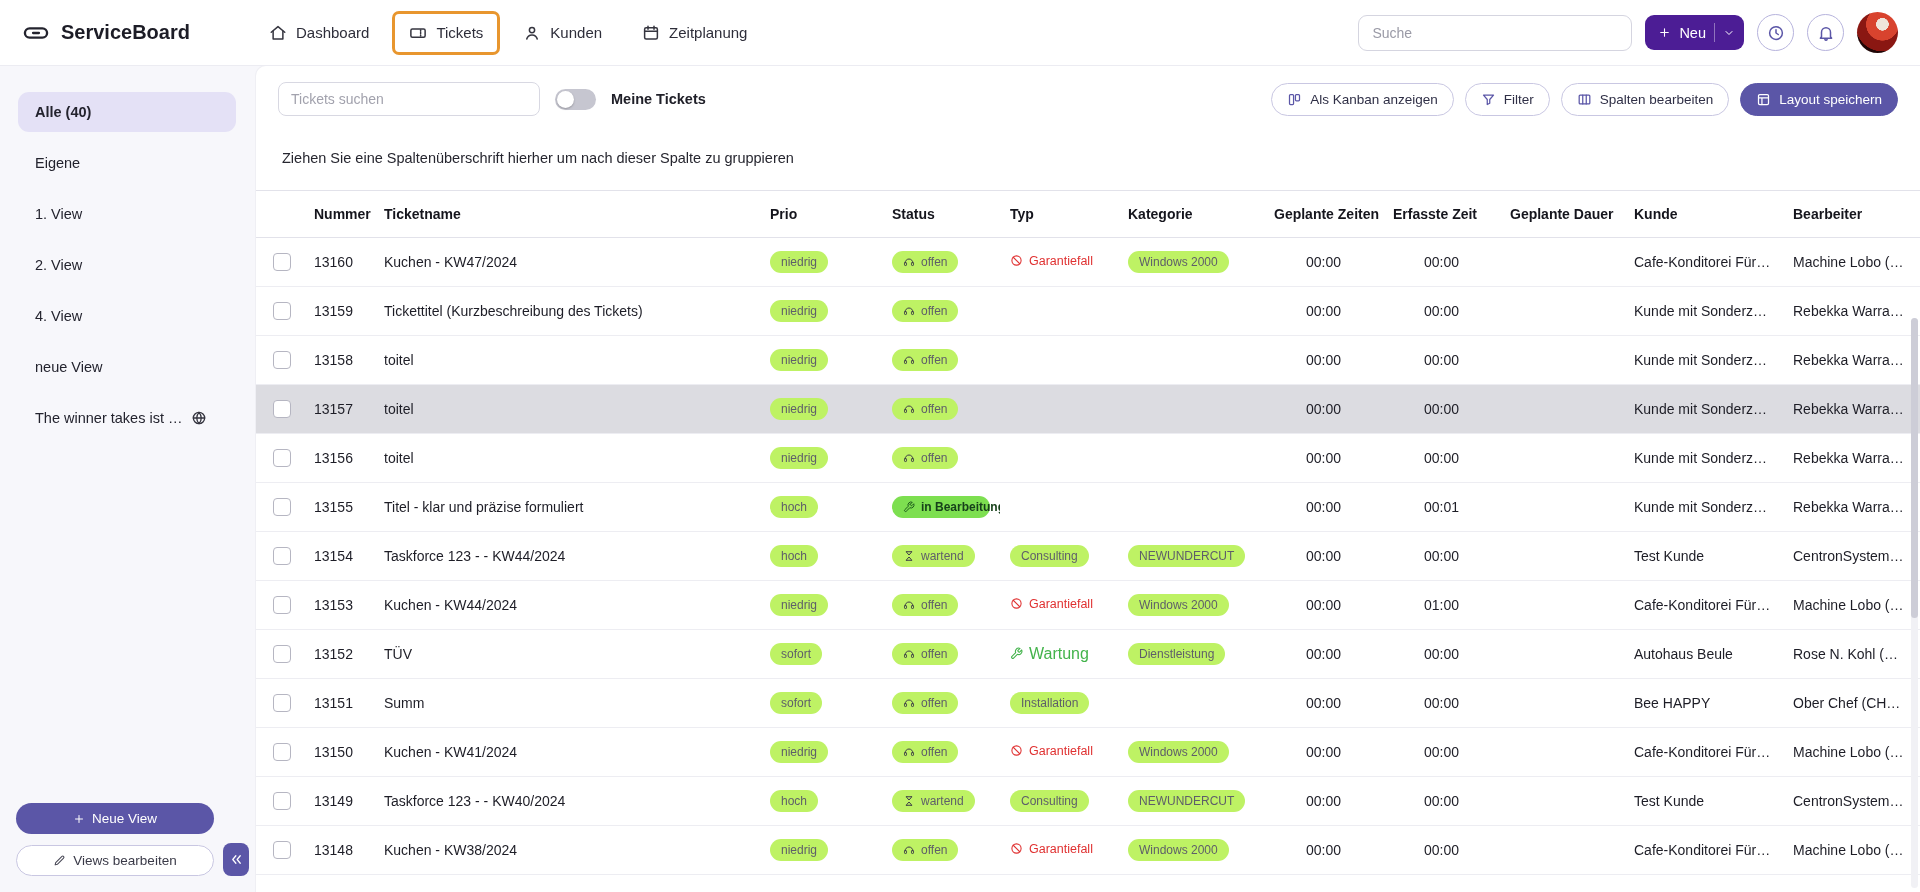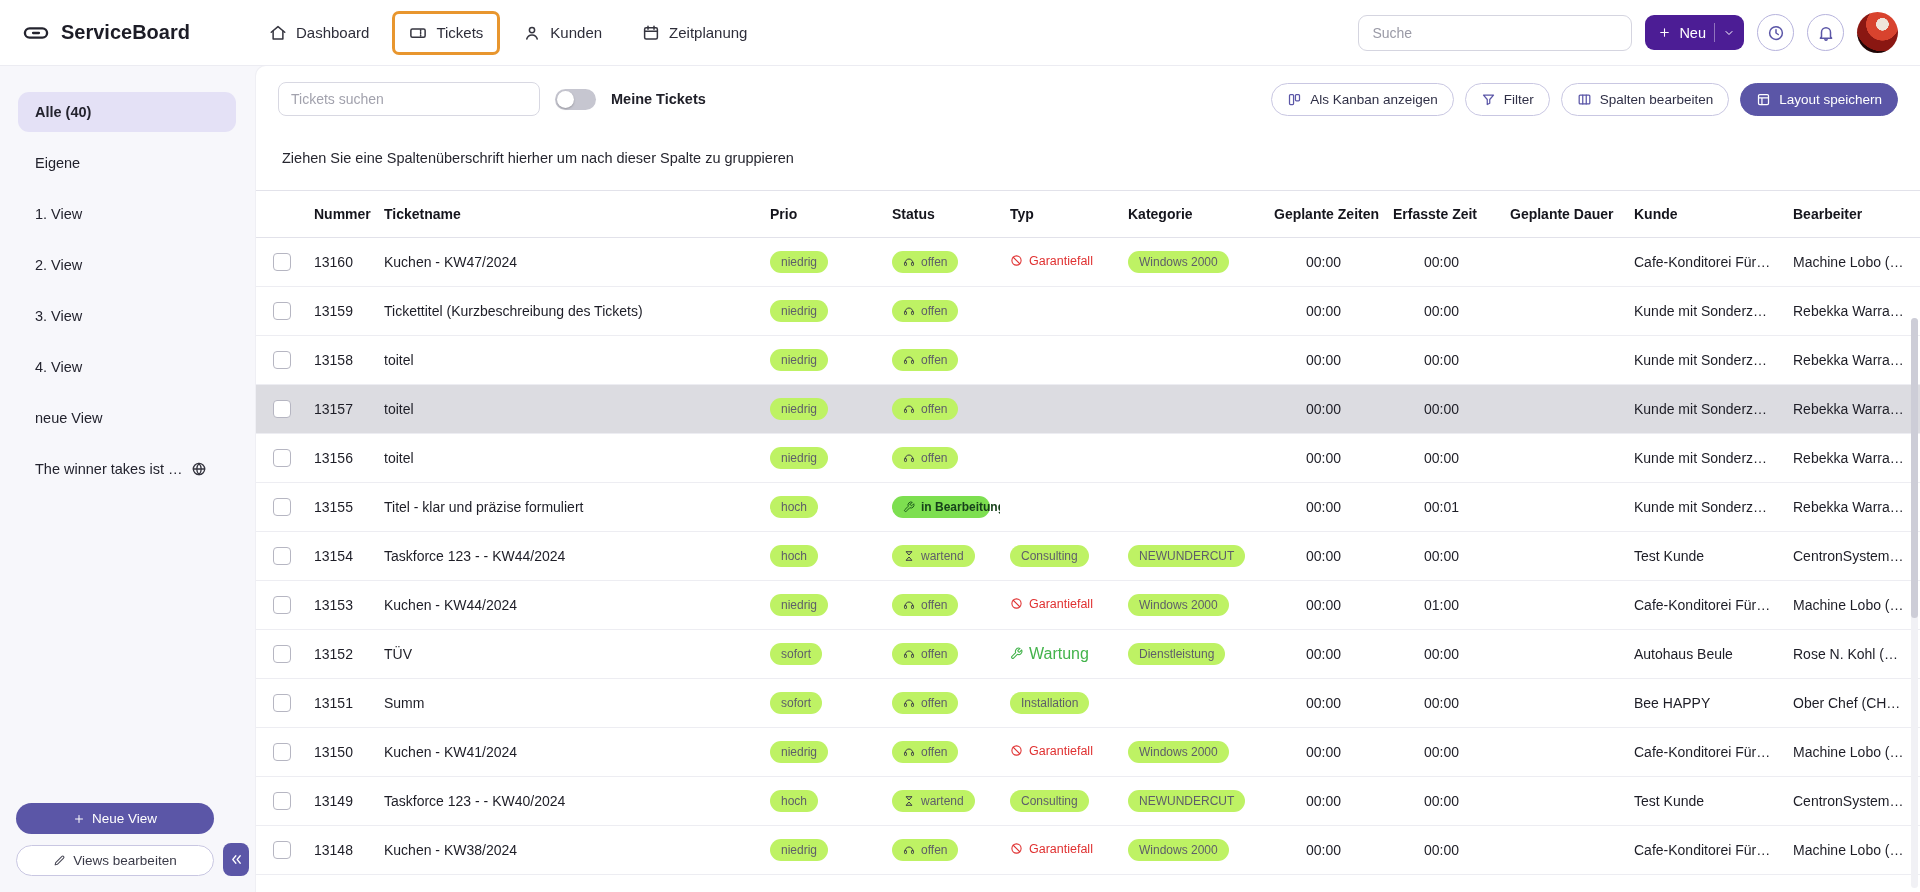--- a/index.html
+++ b/index.html
@@ -180,23 +180,20 @@
           <span>Alle (40)</span>
         </div>
         <div class="side-item">
           <span>Eigene</span>
         </div>
         <div class="side-item">
           <span>1. View</span>
         </div>
         <div class="side-item">
           <span>2. View</span>
-        </div>
-        <div class="side-item">
-          <span>3. View</span>
         </div>
         <div class="side-item">
           <span>4. View</span>
         </div>
         <div class="side-item">
           <span>neue View</span>
         </div>
         <div class="side-item">
           <span>The winner takes ist …</span>
           <span class="icon">

